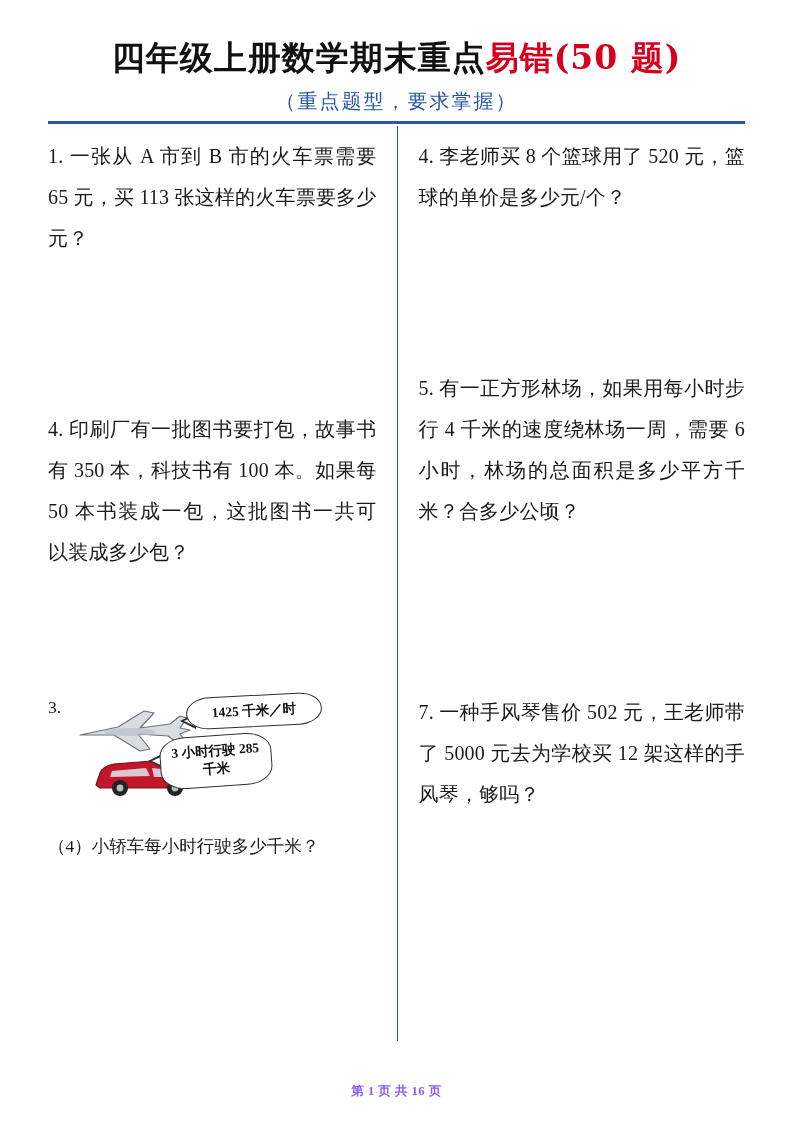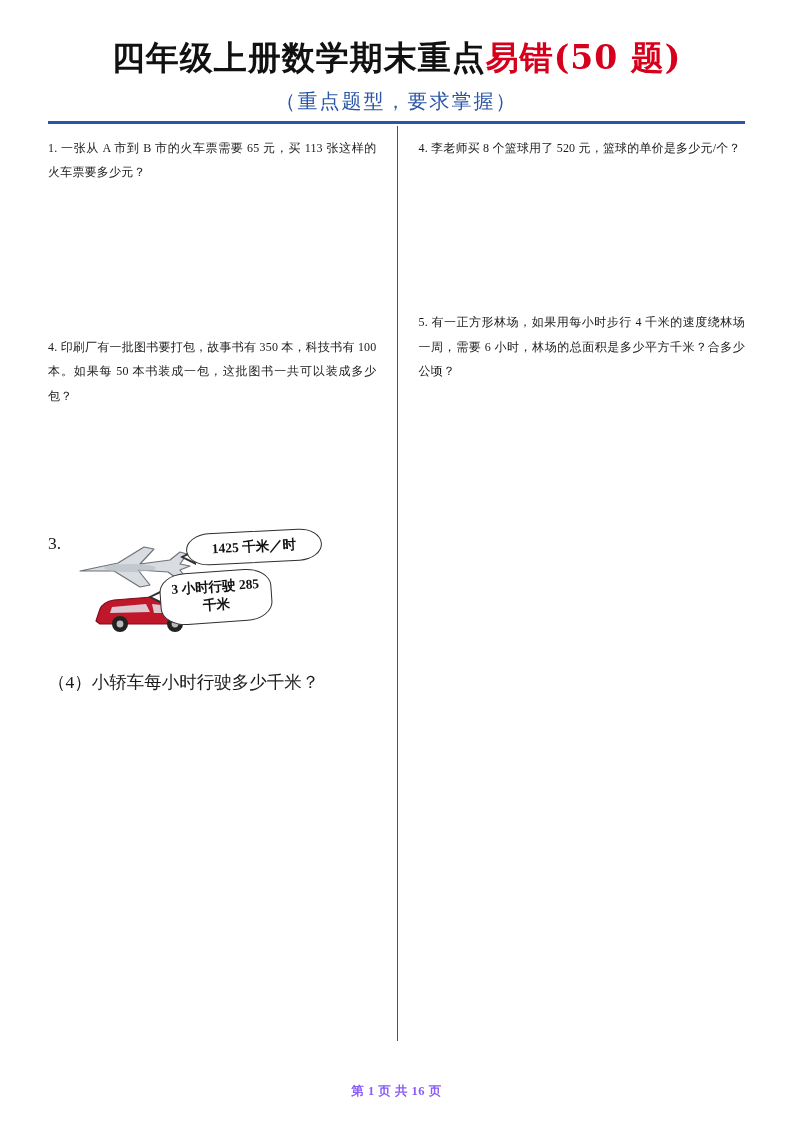--- a/index.html
+++ b/index.html
@@ -69,21 +69,21 @@
   .divider {
     position: absolute;
     left: 50%;
     top: 2px;
     bottom: 18px;
     width: 1px;
     background: #2a55a8;
   }
 
   .q {
-    font-size: 12px;
+    font-size: 20px;
     line-height: 2.05;
     text-align: justify;
     letter-spacing: 0.2px;
   }
   .q-gap-lg { margin-bottom: 118px; }
   .q-gap-xl { margin-bottom: 150px; }
 
   .sub-q {
     font-size: 17.5px;
     line-height: 2.05;
@@ -236,19 +236,20 @@
 
     </div>
 
     <div class="col col-right">
 
       <div class="q q-gap-xl">4. 李老师买 8 个篮球用了 520 元，篮球的单价是多少元/个？</div>
 
       <div class="q" style="margin-bottom:160px;">5. 有一正方形林场，如果用每小时步行 4 千米的速度绕林场一周，需要 6 小时，林场的总面积是多少平方千米？合多少公顷？</div>
 
 
+      <div class="q">7. 一种手风琴售价 502 元，王老师带了 5000 元去为学校买 12 架这样的手风琴，够吗？</div>
 
     </div>
   </div>
 
   <div class="footer">第 1 页 共 16 页</div>
 
 </div>
 
 </body></html>

